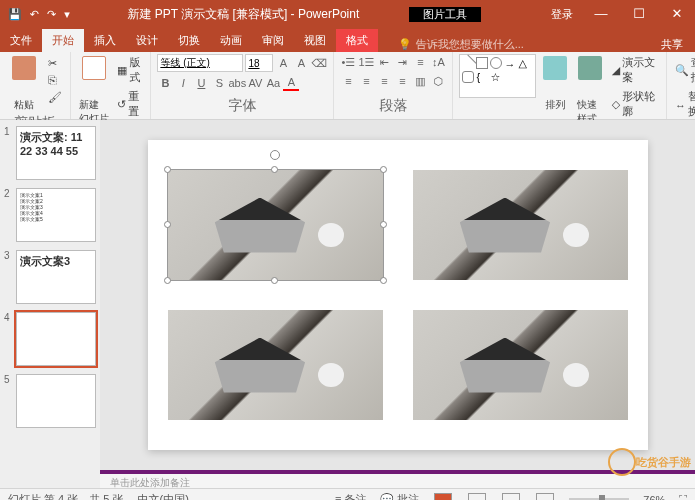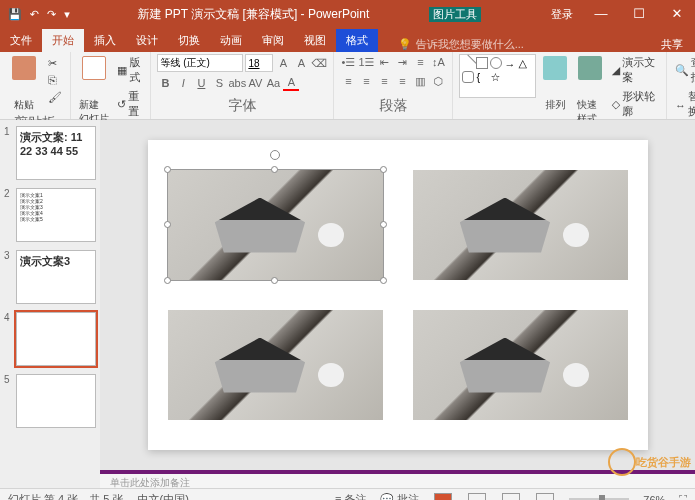--- a/index.html
+++ b/index.html
@@ -1,26 +1,26 @@
 <!DOCTYPE html>
 <html><head>
 <meta charset="utf-8">
 <style>
 *{margin:0;padding:0;box-sizing:border-box;font-family:"Microsoft YaHei",sans-serif;font-size:11px;-webkit-user-select:none}
 body{background:#e6e6e6;width:695px;height:500px;overflow:hidden}
 .titlebar{height:28px;background:#b7472a;display:flex;align-items:center;color:#fff}
 .tb-qat{display:flex;gap:8px;padding:0 8px;align-items:center}
 .tb-title{flex:1;text-align:center;font-size:12px}
-.tb-sec{font-size:11px;padding:0 4px;background:#0f766e}
+.tb-sec{font-size:11px;padding:0 14px;background:#000000}
 .tb-ctrl{display:flex;gap:2px}
 .tb-ctrl span{width:36px;text-align:center;font-size:13px;line-height:28px}
 .tabbar{height:24px;background:#b7472a;display:flex;align-items:flex-end;color:#fff;font-size:11px}
 .tab{padding:4px 10px;cursor:pointer}
 .tab.active{background:#f3f3f3;color:#b7472a}
-.tab.tool{background:#1d4ed8}
+.tab.tool{background:#ef4444}
 .tell{flex:1;padding-left:20px;color:rgba(255,255,255,0.7);display:flex;align-items:center;gap:4px}
 .share{padding:0 12px}
 .ribbon{height:68px;background:#f3f3f3;border-bottom:1px solid #d4d4d4;display:flex}
 .rgroup{border-right:1px solid #e0e0e0;padding:2px 6px;display:flex;flex-direction:column;justify-content:space-between}
 .rgroup-body{display:flex;gap:4px;align-items:flex-start;flex:1}
 .rgroup-label{text-align:center;font-size:14px;color:#666;padding-bottom:2px}
 .bigbtn{width:36px;display:flex;flex-direction:column;align-items:center;gap:18px;padding:2px}
 .bigbtn .ico{width:24px;height:24px;background:#d88b6a;border-radius:2px}
 .bigbtn .lbl{font-size:10px;color:#444}
 .smbtn{font-size:10px;color:#444;padding:1px 2px;display:flex;align-items:center;gap:2px}
@@ -139,21 +139,21 @@
             <span>节</span>
           </div>
       </div>
     </div>
     <div class="rgroup-label">幻灯片</div>
   </div>
   <div class="rgroup">
     <div class="rgroup-body">
       <div class="fontbox">
         <div class="fontrow">
-          <input class="fsel" style="width: 86px;" value="等线 (正文)">
+          <input class="fsel" style="width: 86px; text-decoration: underline;" value="等线 (正文)">
           <input class="fsel" style="width: 28px; text-decoration: underline;" value="18">
           <span class="ibtn">A</span>
           <span class="ibtn">A</span>
           <span class="ibtn">⌫</span>
         </div>
         <div class="fontrow">
           <span class="ibtn">
               <b>B</b>
             </span>
           <span class="ibtn">

